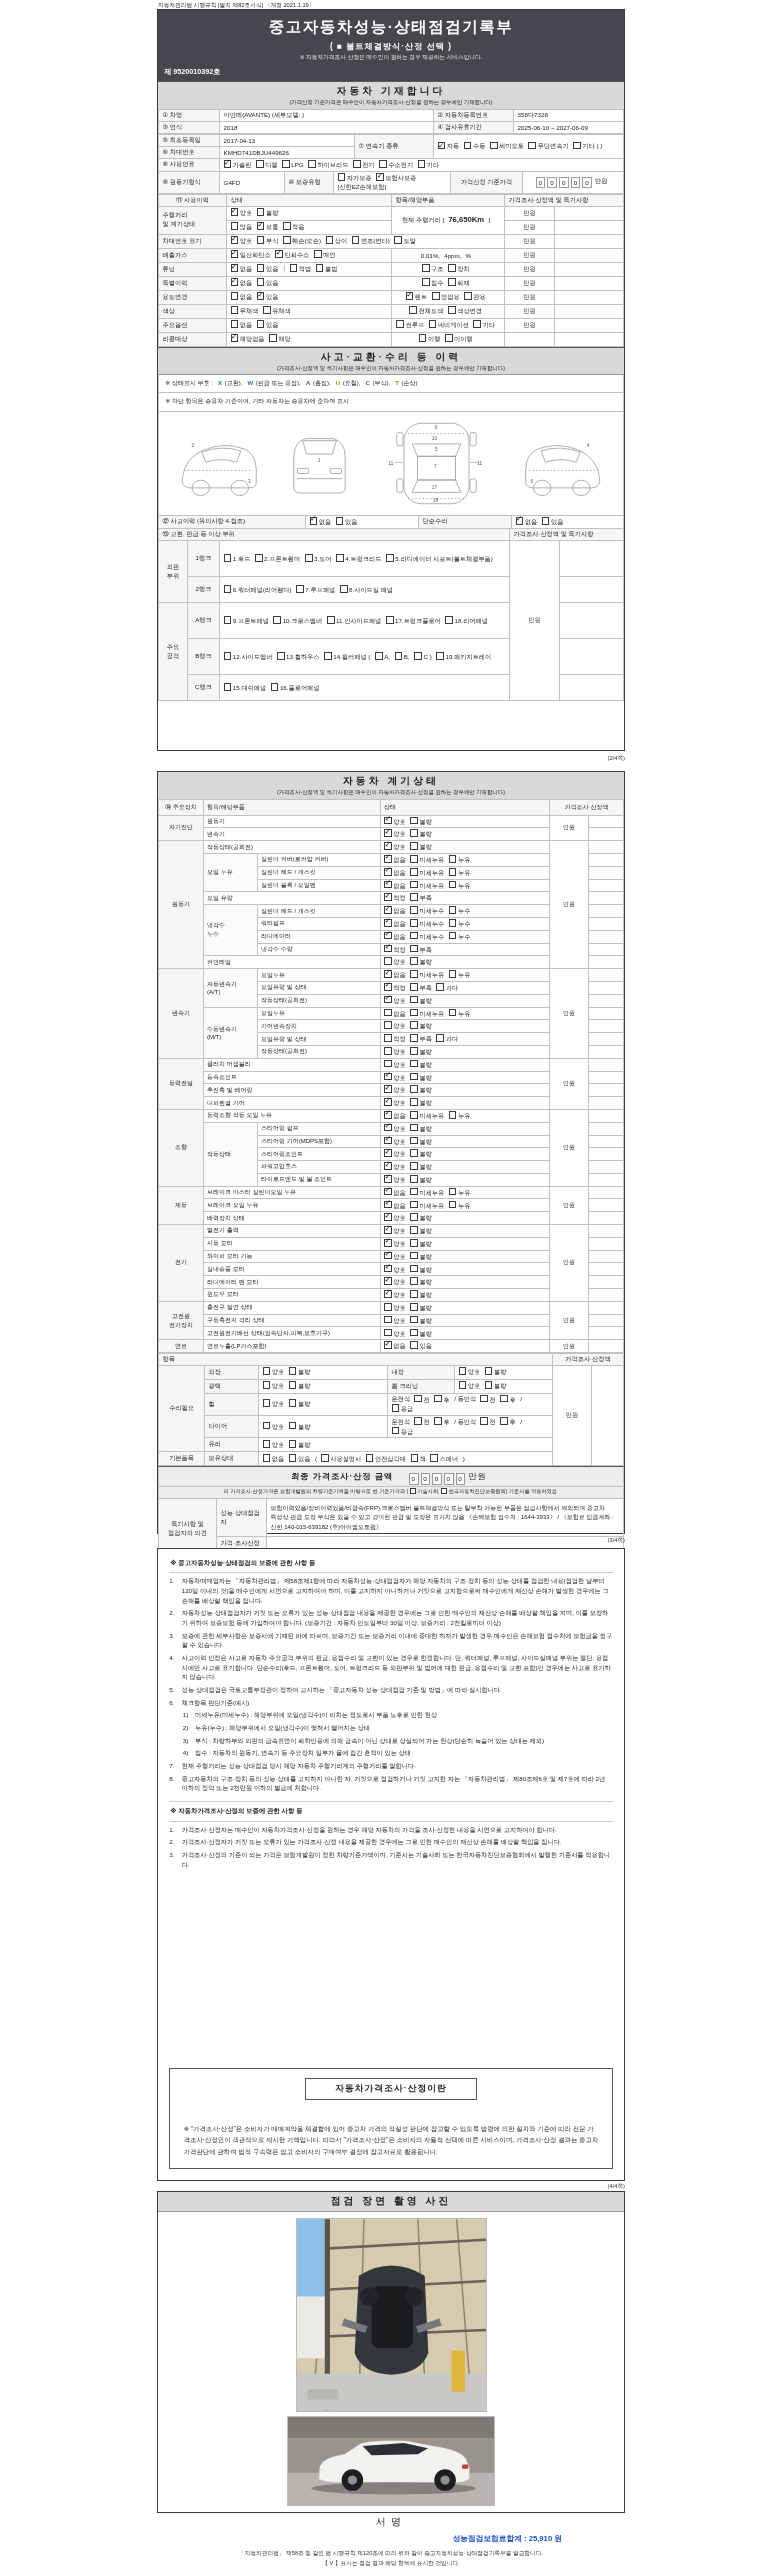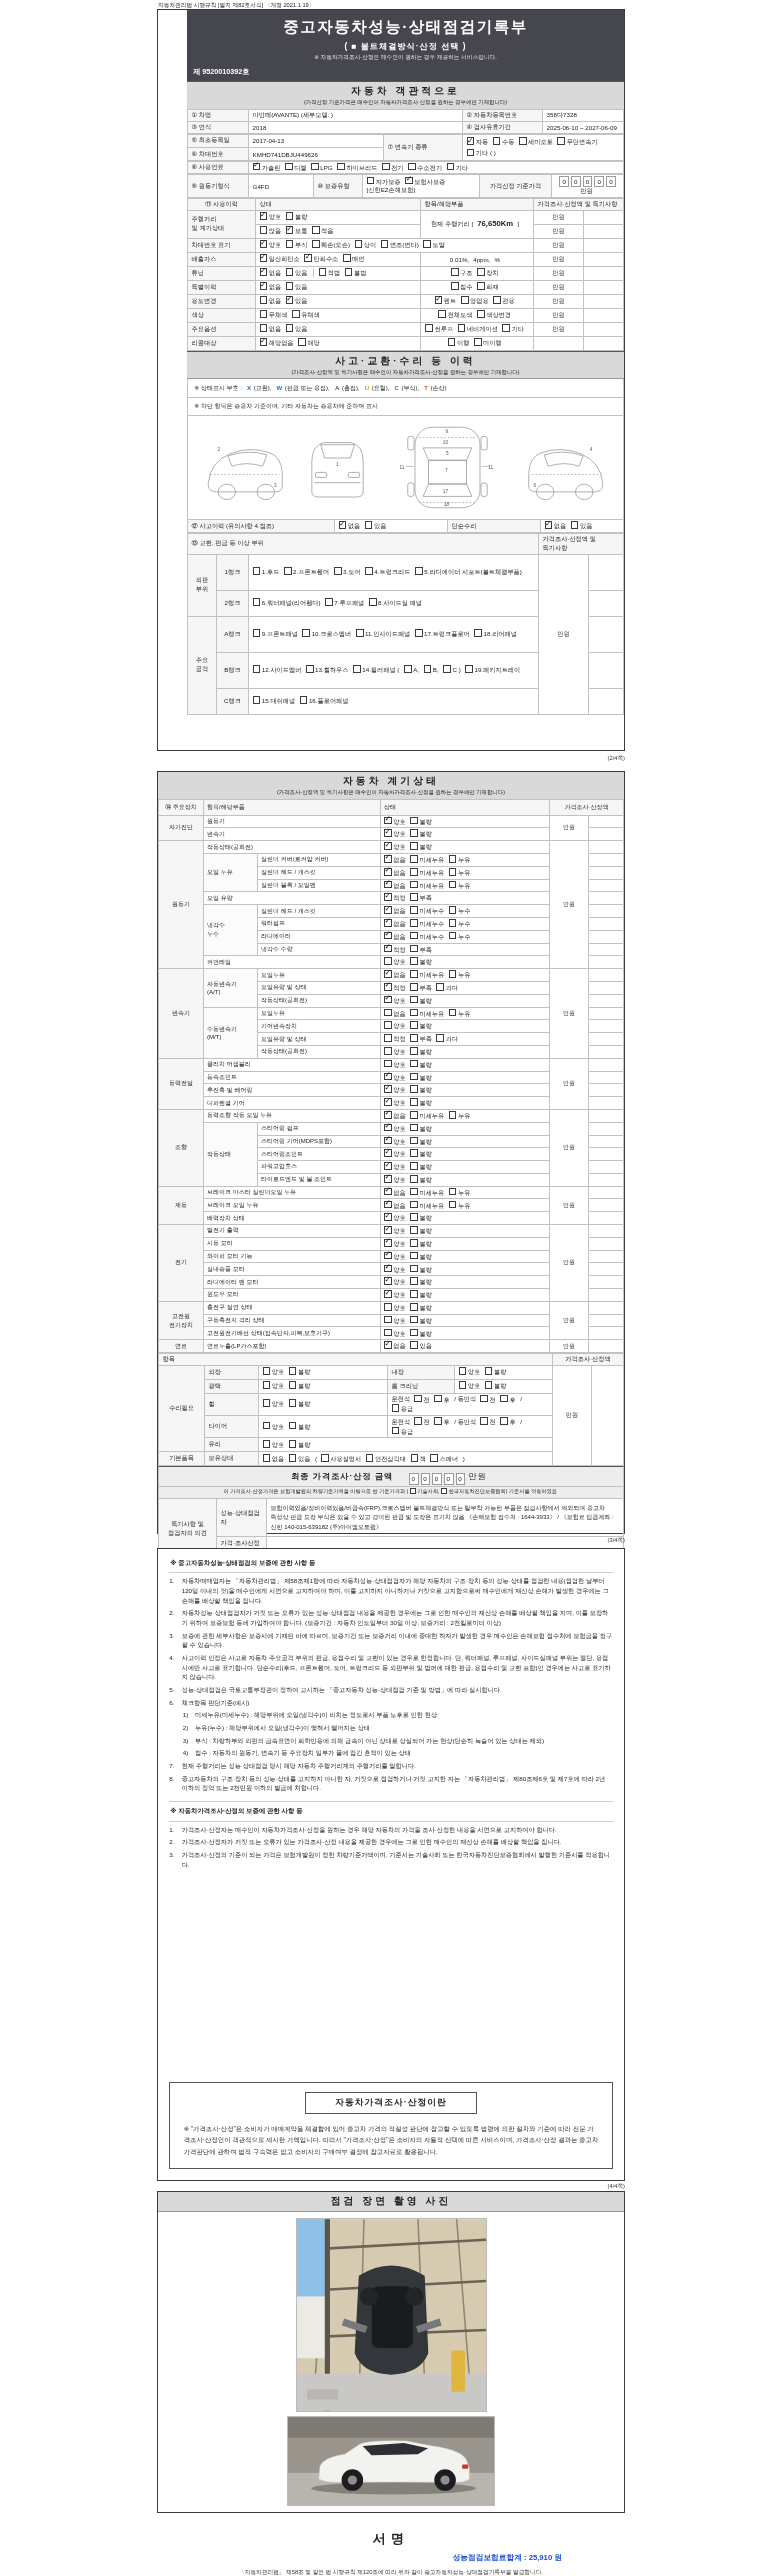--- a/index.html
+++ b/index.html
@@ -40,51 +40,51 @@
   .diagrams svg{display:block;}
   
   .tight td{padding:0.5px 3.1px;height:10.8px;font-size:6px;}
   
   .noticebody{padding:5.2px 11.3px 8.2px;display:flex;flex-direction:column;box-sizing:border-box;}
   .nsec{font-size:6.4px;font-weight:bold;padding:4.6px 1px;border-bottom:0.5px solid #ccc;}
   .nitem{display:flex;font-size:6.2px;line-height:1.55;margin:3.1px 0;}
   .nitem .nn{width:12.4px;flex:none;}
   .nitem.ind{margin-left:13.4px;}
   .pricebox-wrap{margin-top:auto;border:1px solid #555;padding:8.2px 13.4px 10.3px;margin-bottom:3.1px;}
-  .pricebox-title{text-align:center;margin-bottom:9px;}
+  .pricebox-title{text-align:center;margin-bottom:23px;}
   .pricebox-title span{display:inline-block;border:0.8px solid #555;padding:4.1px 29px;font-size:8.8px;font-weight:bold;letter-spacing:1px;}
   .pricebox-text{font-size:6.4px;line-height:1.8;}
   
   .finalbar{background:#ededed;border:0.5px solid #c2c2c2;border-top:1px solid #55555c;text-align:center;padding:4.1px 0 1px;font-size:8.2px;font-weight:bold;letter-spacing:1px;}
   .finalnote{background:#ededed;border:0.5px solid #c2c2c2;border-top:none;text-align:center;font-size:5.2px;padding:1px 0 3.1px;}
   .finalnote .opt,.finalnote .tx{font-size:5.2px;margin-right:1.5px;}
   .finalnote .cb{width:4.1px;height:4.1px;border-width:0.8px;}
   
   .photos{padding:6.2px 0 0;}
   .photo{margin:0 auto;display:block;border:0.5px solid #bbb;}
-  .sign{ text-align:center;font-size:13px;font-weight:bold;letter-spacing:5.2px;margin-top:24px;}
+  .sign{ text-align:center;font-size:10px;font-weight:normal;letter-spacing:5.2px;margin-top:9px;}
   .premium{text-align:right;padding-right:62px;font-size:7.7px;font-weight:bold;margin-top:5.2px;}
   .footlines{margin-top:5.2px;}
   .footlines div{text-align:center;font-size:5.7px;color:#333;line-height:1.7;}
 </style>
 </head>
 <body>
 
 <div class="meta-line">자동차관리법 시행규칙 [별지 제82호서식] 〈개정 2021.1.19〉</div>
 
-<div class="page" style="top:9.3px;height:742px;padding-left:29px;">
+<div class="page" style="top:9.3px;height:742px;">
   <div class="dochead">
     <div class="t1">중고자동차성능·상태점검기록부</div>
     <div class="t2">( ■ 볼트체결방식·산정 선택 )</div>
     <div class="t3">※ 자동차가격조사·산정은 매수인이 원하는 경우 제공하는 서비스입니다.</div>
     <div class="docno">제 9520010392호</div>
   </div>
 
   <div class="band">
-    <div class="bt">자동차 객관적으로</div>
+    <div class="bt">자동차 기재합니다</div>
     <div class="bs">(가격산정 기준가격은 매수인이 자동차가격조사·산정을 원하는 경우에만 기재합니다)</div>
   </div>
 
   <table>
     <colgroup>
         <col style="width:61px">
         <col style="width:214px">
         <col style="width:80px">
         <col>
       </colgroup>

